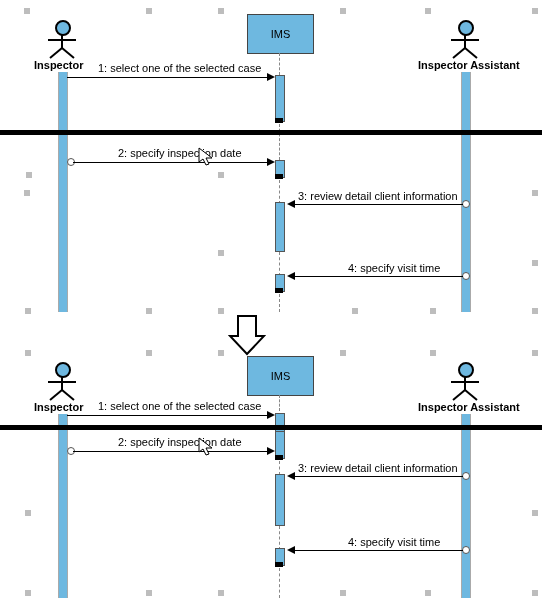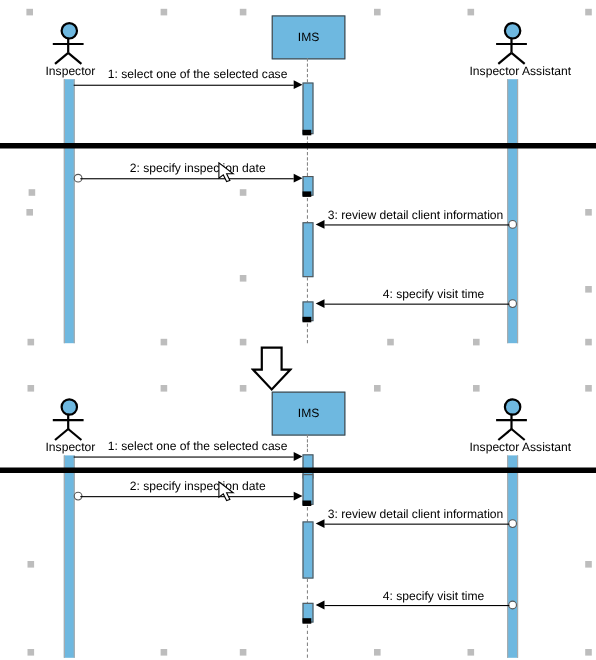--- a/index.html
+++ b/index.html
@@ -1,20 +1,20 @@
 <!DOCTYPE html>
 <html><head>
 <meta charset="utf-8">
 <style>
   html, body { margin: 0; padding: 0; }
   body { width: 542px; height: 600px; background: #ffffff; position: relative; font-family: Arial, sans-serif; overflow: hidden; }
   .canvas { position: absolute; left: 0; top: 0; width: 542px; height: 600px; }
   .actor-head { position: absolute; width: 12px; height: 12px; border: 2px solid #000; border-radius: 50%; background: #6EB8E0; }
   .actor-body { position: absolute; pointer-events: none; }
-  .actor-label { position: absolute; font-size: 11px; text-align: center; }
+  .actor-label { position: absolute; font-size: 11px; text-align: left; font-weight: bold; }
   .lifeline-box { position: absolute; width: 65px; height: 38px; background: #6EB8E0; border: 1px solid #444; font-size: 11px; text-align: center; line-height: 14px; display: flex; align-items: center; justify-content: center; }
   .lifeline { position: absolute; width: 8px; background: #6EB8E0; border-left: 1px solid #aaa; border-right: 1px solid #aaa; }
   .thick-sep { position: absolute; left: 0; width: 542px; height: 5px; background: #000; }
   .activation { position: absolute; width: 8px; background: #6EB8E0; border: 1px solid #555; }
   .msg-line { position: absolute; height: 1px; background: #000; }
   .msg-text { position: absolute; font-size: 11px; white-space: nowrap; }
   .arrow-right-solid { position: absolute; width: 0; height: 0; border-left: 8px solid #000; border-top: 4px solid transparent; border-bottom: 4px solid transparent; }
   .arrow-left-solid { position: absolute; width: 0; height: 0; border-right: 8px solid #000; border-top: 4px solid transparent; border-bottom: 4px solid transparent; }
   .open-circle { position: absolute; width: 6px; height: 6px; border: 1px solid #555; background: #fff; border-radius: 50%; }
   .dashed-vert { position: absolute; width: 0; border-left: 1px dashed #888; height: 18px; }

